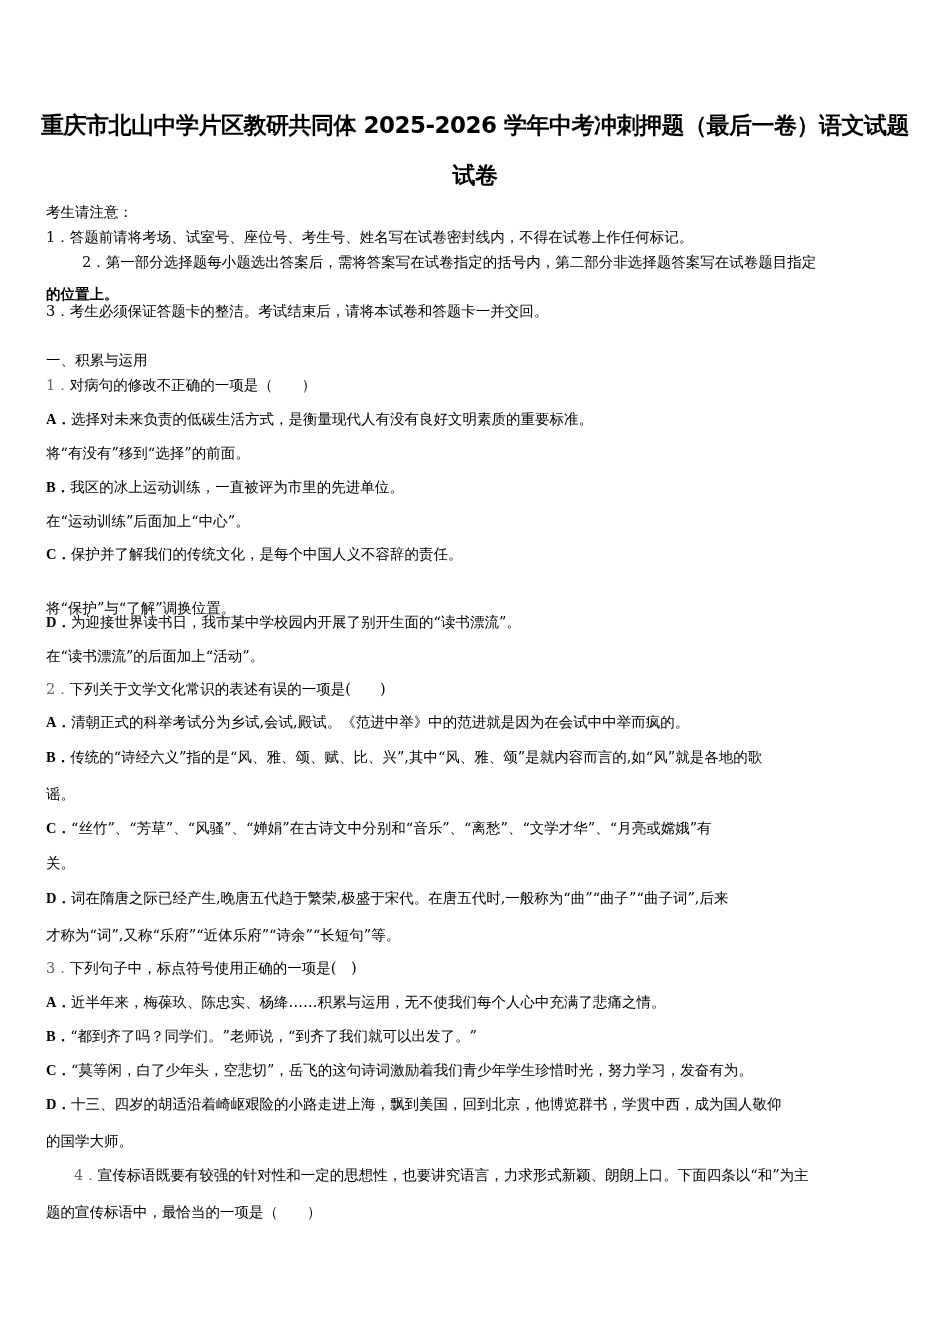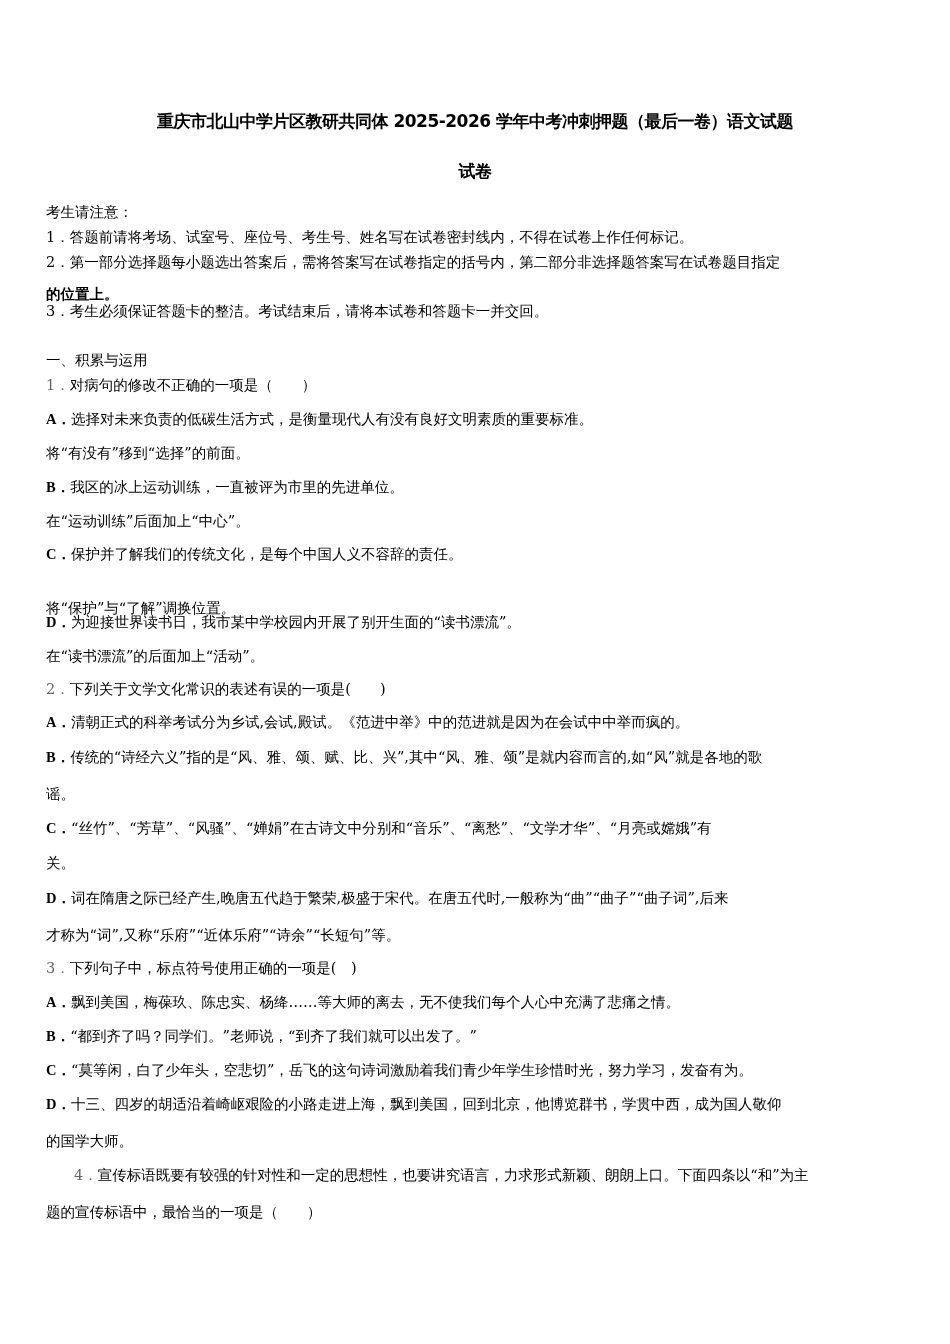--- a/index.html
+++ b/index.html
@@ -1,35 +1,35 @@
 <!DOCTYPE html>
 <html><head>
 <meta charset="utf-8">
 <style>
   html, body { margin: 0; padding: 0; background: #ffffff; }
   body { width: 950px; height: 1344px; position: relative; overflow: hidden;
          font-family: "DejaVu Serif", "Liberation Serif", serif; color: #000; }
   .page { position: absolute; left: 0; top: 0; width: 950px; height: 1344px; }
   .title { position: absolute; left: 0; width: 950px; text-align: center;
            font-family: "DejaVu Sans", "Liberation Sans", sans-serif; font-weight: bold;
-           font-size: 17px; letter-spacing: -0.5px; }
+           font-size: 23px; letter-spacing: -0.5px; }
   .line { position: absolute; left: 46px; width: 862px; font-size: 14.5px; white-space: nowrap; line-height: 20px; }
   .qnum { color: #666; }
   .opt { font-weight: bold; font-family: "Liberation Serif", serif; }
 </style>
 </head>
 <body>
 
 <div class="page">
   <div class="title" style="top:110px;">重庆市北山中学片区教研共同体 2025-2026 学年中考冲刺押题（最后一卷）语文试题</div>
   <div class="title" style="top:160px;">试卷</div>
 
   <div class="line" style="top:202px;">考生请注意：</div>
   <div class="line" style="top:227px;">1．答题前请将考场、试室号、座位号、考生号、姓名写在试卷密封线内，不得在试卷上作任何标记。</div>
-  <div class="line" style="top:252px;">2．第一部分选择题每小题选出答案后，需将答案写在试卷指定的括号内，第二部分非选择题答案写在试卷题目指定</div>
+  <div class="line" style="top:252px;margin-left:36px;">2．第一部分选择题每小题选出答案后，需将答案写在试卷指定的括号内，第二部分非选择题答案写在试卷题目指定</div>
   <div class="line" style="top:284px;font-weight:bold;">的位置上。</div>
   <div class="line" style="top:301px;">3．考生必须保证答题卡的整洁。考试结束后，请将本试卷和答题卡一并交回。</div>
 
   <div class="line" style="top:350px;">一、积累与运用</div>
 
   <div class="line" style="top:375px;"><span class="qnum">1．</span><span>对病句的修改不正确的一项是（　　）</span></div>
   <div class="line" style="top:409px;"><span class="opt">A．</span><span>选择对未来负责的低碳生活方式，是衡量现代人有没有良好文明素质的重要标准。</span></div>
   <div class="line" style="top:443px;">将“有没有”移到“选择”的前面。</div>
   <div class="line" style="top:477px;"><span class="opt">B．</span><span>我区的冰上运动训练，一直被评为市里的先进单位。</span></div>
   <div class="line" style="top:511px;">在“运动训练”后面加上“中心”。</div>
@@ -41,21 +41,21 @@
   <div class="line" style="top:679px;"><span class="qnum">2．</span><span>下列关于文学文化常识的表述有误的一项是(　　)</span></div>
   <div class="line" style="top:712px;"><span class="opt">A．</span><span>清朝正式的科举考试分为乡试,会试,殿试。《范进中举》中的范进就是因为在会试中中举而疯的。</span></div>
   <div class="line" style="top:747px;"><span class="opt">B．</span><span>传统的“诗经六义”指的是“风、雅、颂、赋、比、兴”,其中“风、雅、颂”是就内容而言的,如“风”就是各地的歌</span></div>
   <div class="line" style="top:784px;">谣。</div>
   <div class="line" style="top:818px;"><span class="opt">C．</span><span>“丝竹”、“芳草”、“风骚”、“婵娟”在古诗文中分别和“音乐”、“离愁”、“文学才华”、“月亮或嫦娥”有</span></div>
   <div class="line" style="top:853px;">关。</div>
   <div class="line" style="top:888px;"><span class="opt">D．</span><span>词在隋唐之际已经产生,晚唐五代趋于繁荣,极盛于宋代。在唐五代时,一般称为“曲”“曲子”“曲子词”,后来</span></div>
   <div class="line" style="top:925px;">才称为“词”,又称“乐府”“近体乐府”“诗余”“长短句”等。</div>
 
   <div class="line" style="top:958px;"><span class="qnum">3．</span><span>下列句子中，标点符号使用正确的一项是(　)</span></div>
-  <div class="line" style="top:992px;"><span class="opt">A．</span><span>飘到美国，梅葆玖、陈忠实、杨绛……等大师的离去，无不使我们每个人心中充满了悲痛之情。</span></div>
+  <div class="line" style="top:992px;"><span class="opt">A．</span><span>近半年来，梅葆玖、陈忠实、杨绛……积累与运用，无不使我们每个人心中充满了悲痛之情。</span></div>
   <div class="line" style="top:1026px;"><span class="opt">B．</span><span>“都到齐了吗？同学们。”老师说，“到齐了我们就可以出发了。”</span></div>
   <div class="line" style="top:1094px;"><span class="opt">D．</span><span>十三、四岁的胡适沿着崎岖艰险的小路走进上海，飘到美国，回到北京，他博览群书，学贯中西，成为国人敬仰</span></div>
   <div class="line" style="top:1060px;"><span class="opt">C．</span><span>“莫等闲，白了少年头，空悲切”，岳飞的这句诗词激励着我们青少年学生珍惜时光，努力学习，发奋有为。</span></div>
   <div class="line" style="top:1131px;">的国学大师。</div>
 
   <div class="line" style="top:1165px;margin-left:28px;"><span class="qnum">4．</span><span>宣传标语既要有较强的针对性和一定的思想性，也要讲究语言，力求形式新颖、朗朗上口。下面四条以“和”为主</span></div>
   <div class="line" style="top:1202px;">题的宣传标语中，最恰当的一项是（　　）</div>
 </div>
 
 </body></html>

